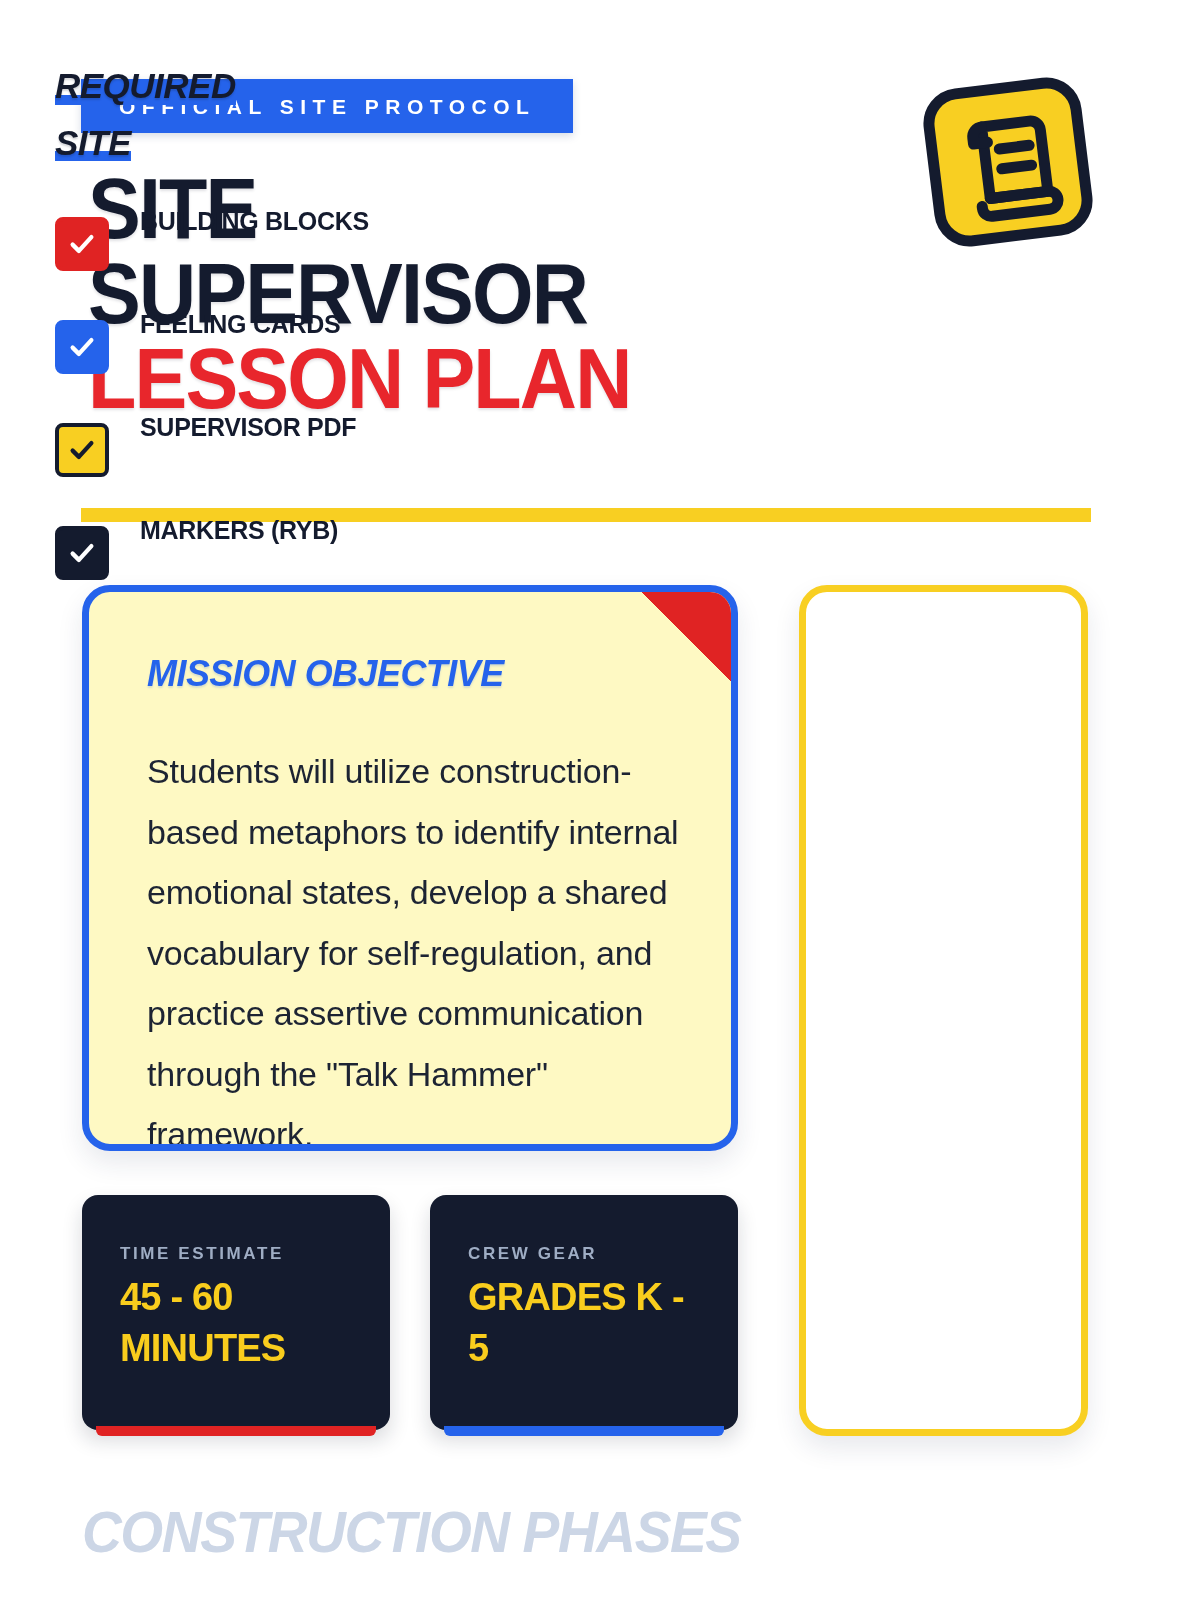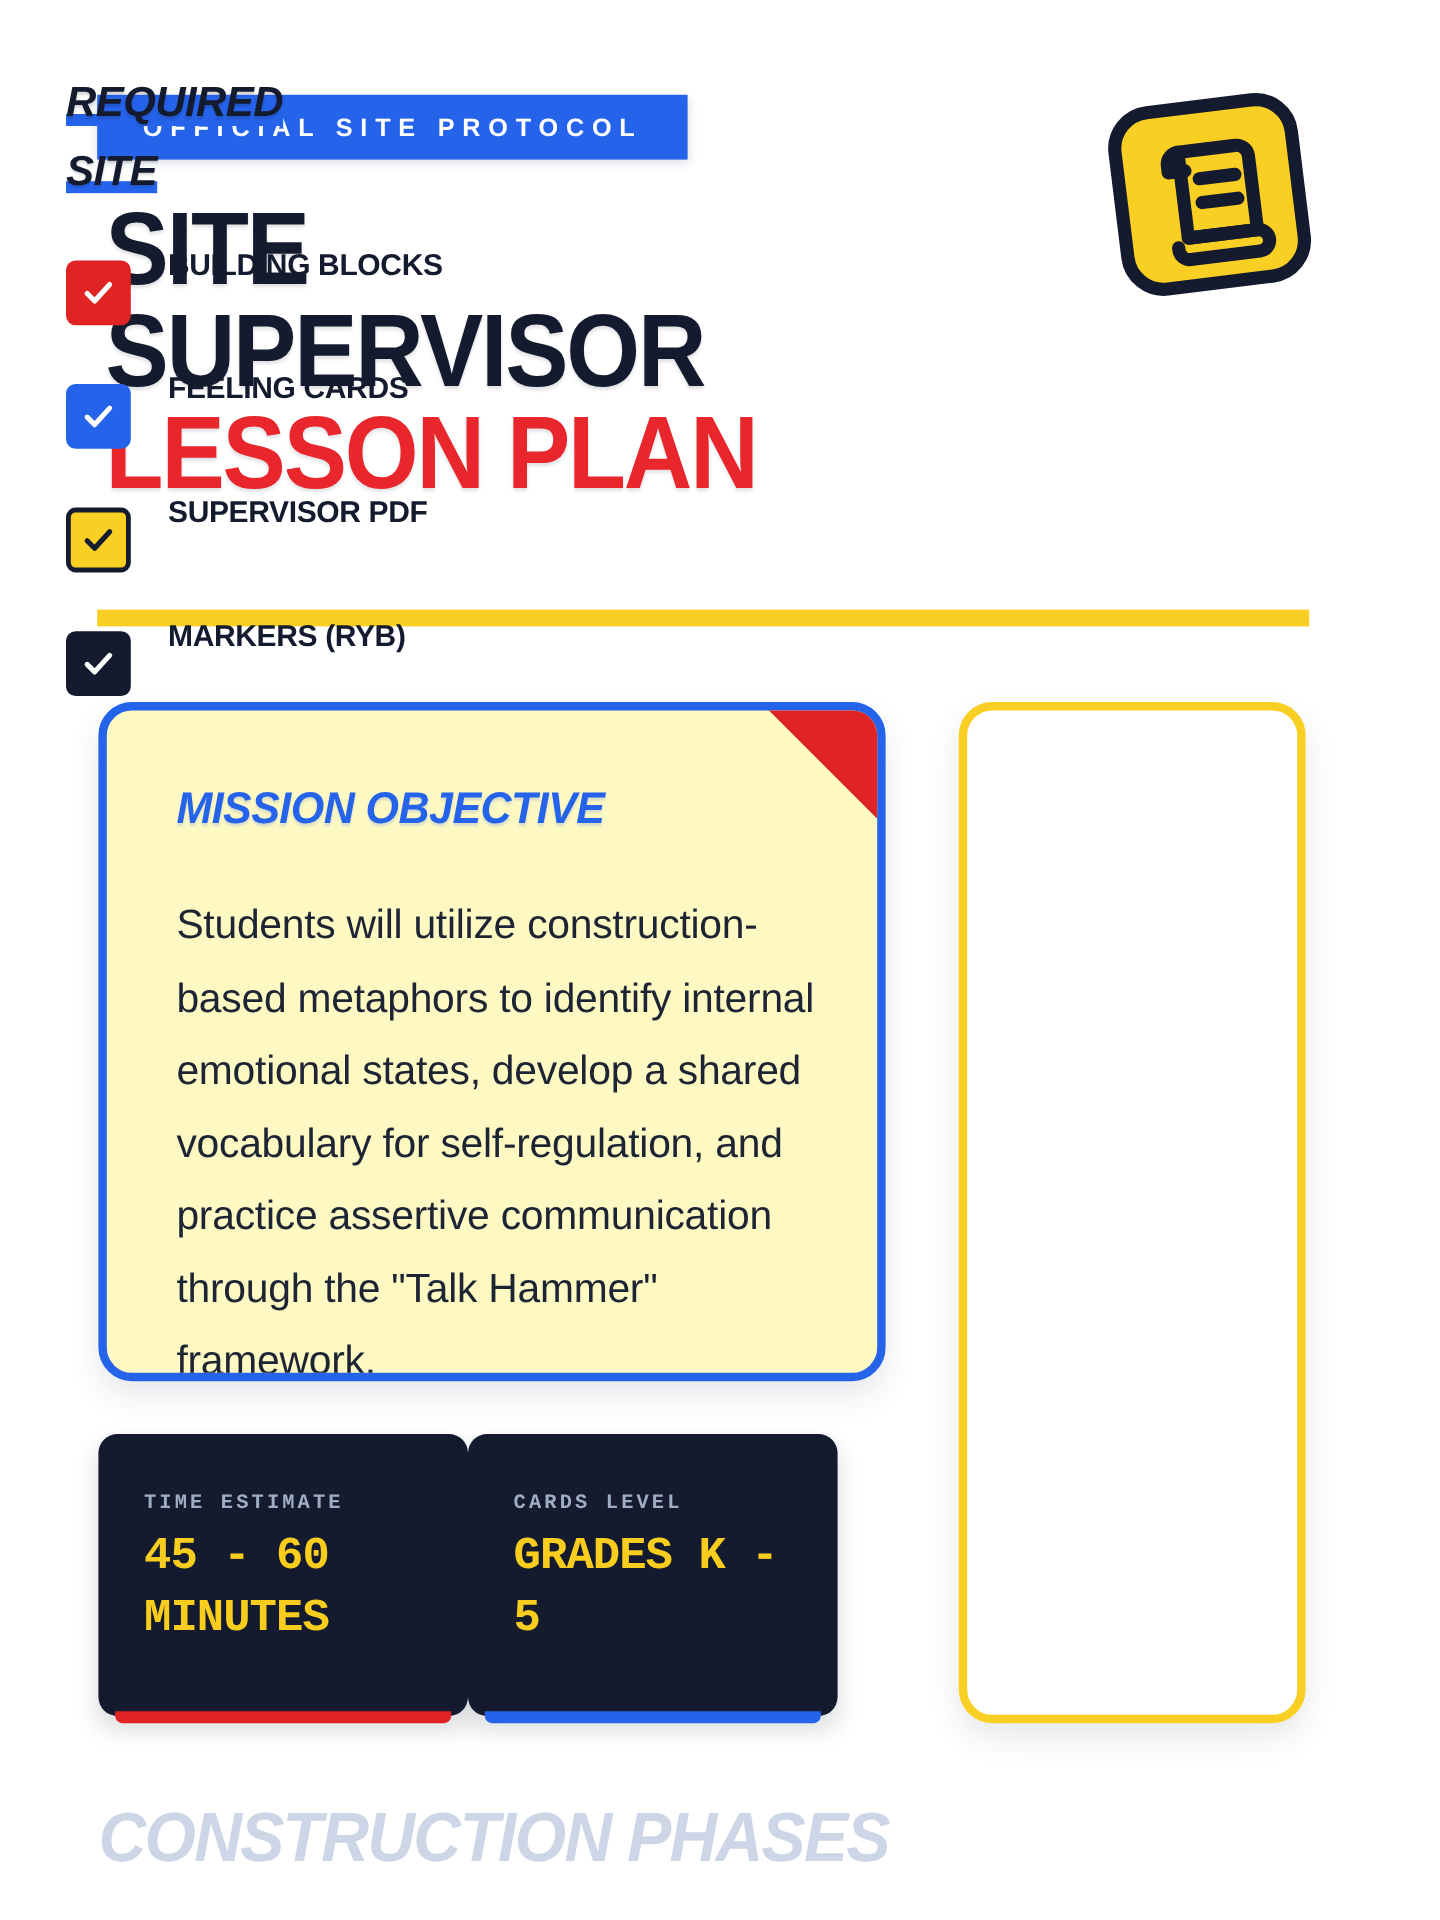--- a/index.html
+++ b/index.html
@@ -109,21 +109,21 @@
     color:#1d2433;
     letter-spacing:-.2px;
   }
 
   
   .stat-row {
     position:absolute;
     left:82px; top:1195px;
     width:656px; height:240px;
     display:flex;
-    font-family:Liberation Mono, monospace;
+    gap:40px;
   }
   .stat-box {
     position:relative;
     width:308px; height:235px;
     background:#141b2e;
     border-radius:16px;
     padding:50px 38px 0 38px;
     box-shadow:0 10px 20px rgba(20,27,46,.16);
     overflow:visible;
   }
@@ -260,21 +260,21 @@
     <div class="mission-body">Students will utilize construction-based metaphors to identify internal emotional states, develop a shared vocabulary for self-regulation, and practice assertive communication through the "Talk Hammer" framework.</div>
   </div>
 
   <div class="stat-row">
     <div class="stat-box">
       <div class="stat-label">TIME ESTIMATE</div>
       <div class="stat-value">45 - 60 MINUTES</div>
       <div class="stat-underline" style="background:#e02323"></div>
     </div>
     <div class="stat-box">
-      <div class="stat-label">CARDS LEVEL</div>
+      <div class="stat-label">CREW GEAR</div>
       <div class="stat-value">GRADES K - 5</div>
       <div class="stat-underline" style="background:#2563eb"></div>
     </div>
   </div>
 
   <div class="gear-card"></div>
 
   <div class="gear-title">
     <span>REQUIRED</span><br>
     <span>SITE</span>

